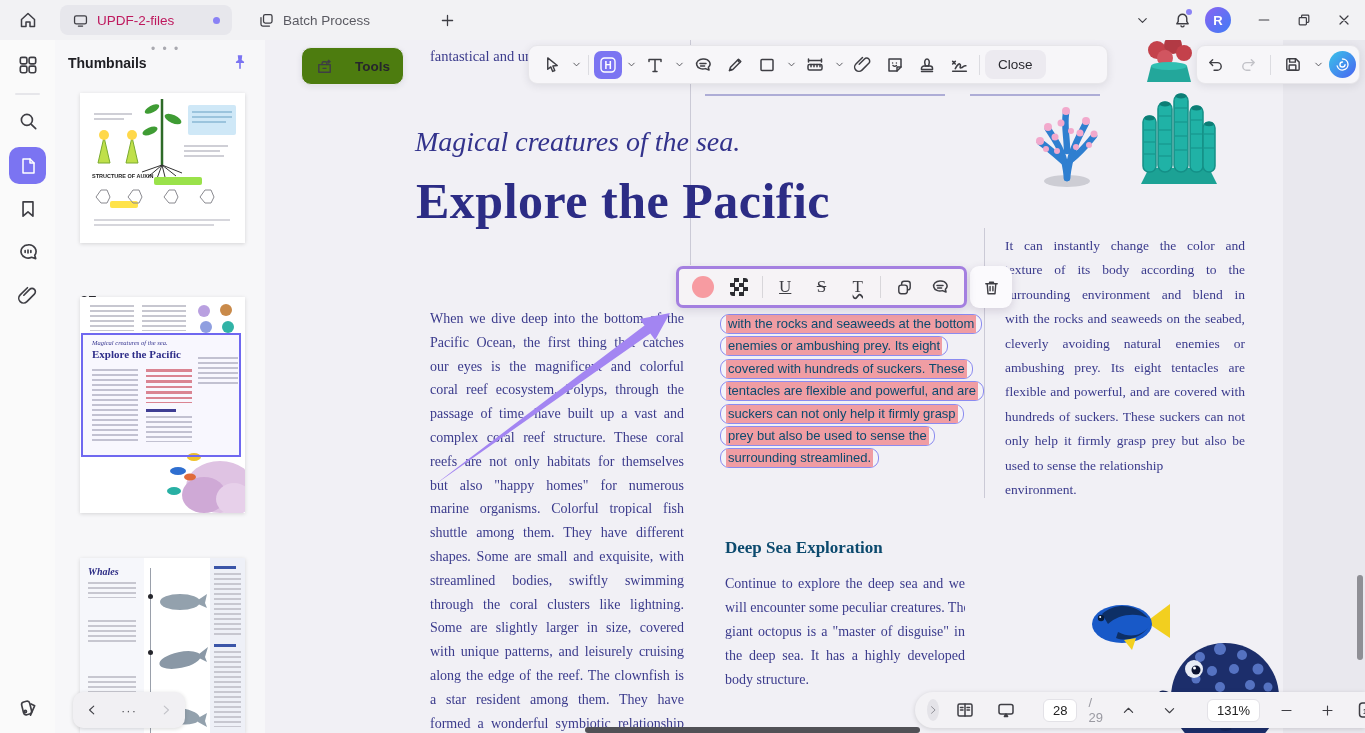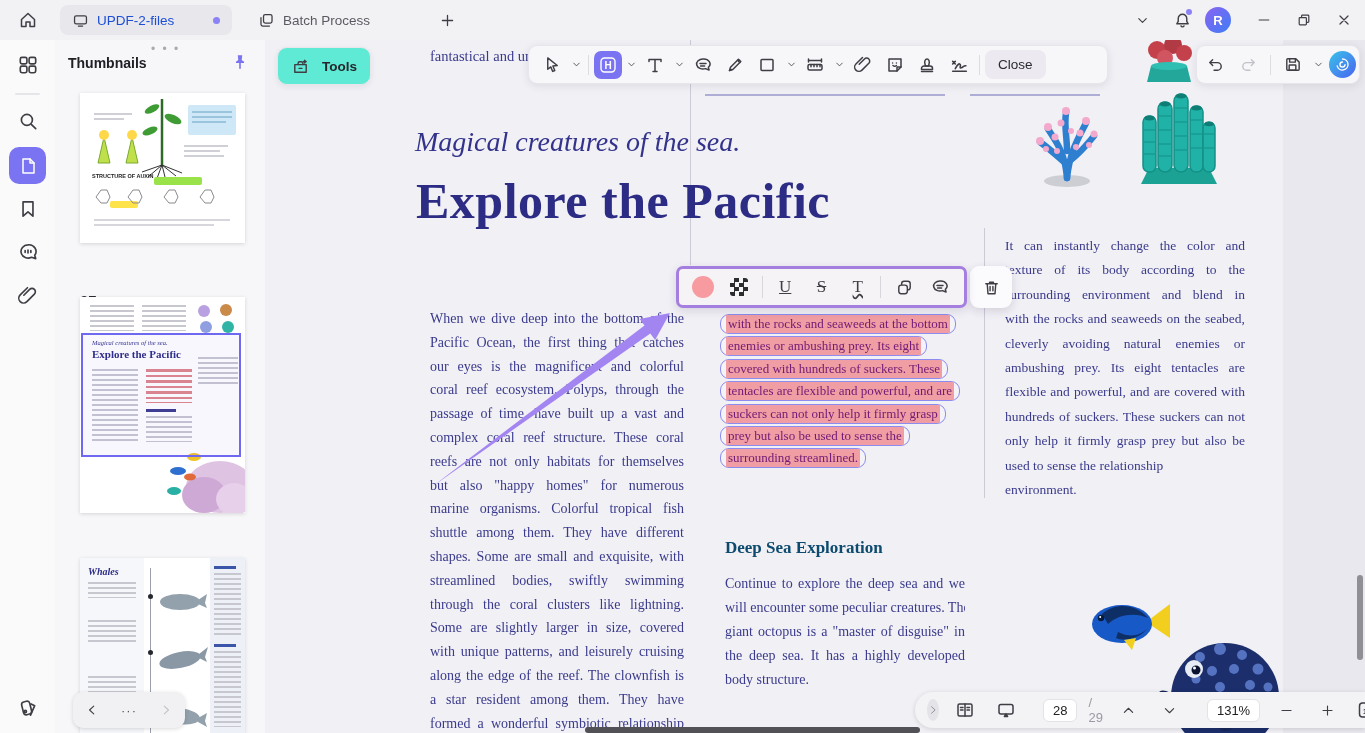--- a/index.html
+++ b/index.html
@@ -6,21 +6,21 @@
   .app{position:relative;width:1365px;height:733px;background:#f2f2f4;font-family:"Liberation Sans",sans-serif;overflow:hidden;}
   .abs{position:absolute;}
   svg.sic{stroke:#3e3e44;fill:none;stroke-width:1.5;stroke-linecap:round;stroke-linejoin:round;display:block;}
   svg.sic.grey{stroke:#c2c2c8;}
   svg.sic.white{stroke:#ffffff;}
 
   
   .titlebar{position:absolute;left:0;top:0;width:1365px;height:40px;background:#f2f2f4;display:flex;align-items:center;border-bottom:1px solid #ebebee;}
   .tb-home{margin-left:16px;width:24px;height:24px;display:flex;align-items:center;justify-content:center;cursor:pointer;}
   .tab{height:30px;border-radius:8px;display:flex;align-items:center;padding:0 12px;gap:8px;font-size:13.5px;color:#5a5a62;}
-  .tab.active{background:#e7e7ec;color:#1d4ed8;width:148px;}
+  .tab.active{background:#e7e7ec;color:#be185d;width:148px;}
   .tab .dot{width:7px;height:7px;border-radius:50%;background:#8a82f5;margin-left:auto;}
   .tb-right{margin-left:auto;display:flex;align-items:center;gap:0;}
   .tb-btn{width:34px;height:34px;display:flex;align-items:center;justify-content:center;cursor:pointer;position:relative;}
   .avatar{width:26px;height:26px;border-radius:50%;background:linear-gradient(135deg,#8a63f2,#3f7df5);color:#fff;font-size:13px;font-weight:bold;display:flex;align-items:center;justify-content:center;}
   .bell-dot{position:absolute;right:7px;top:6px;width:6px;height:6px;border-radius:50%;background:#8a82f5;}
 
   
   .rail{position:absolute;left:0;top:40px;width:55px;height:693px;background:#fafafa;border-right:1px solid #ececf0;}
   .rail-ic{position:absolute;left:17px;width:22px;height:22px;cursor:pointer;}
   .rail-active{position:absolute;left:9px;width:37px;height:37px;border-radius:10px;background:#7b74f2;display:flex;align-items:center;justify-content:center;cursor:pointer;}
@@ -46,30 +46,30 @@
   .jline{font-family:"Liberation Serif",serif;color:#3a3a8c;text-align:justify;text-align-last:justify;white-space:nowrap;overflow:hidden;}
   .lc .jline{font-size:14px;line-height:23.8px;}
   .rc .jline{font-size:13.5px;line-height:24.4px;}
   .sec .jline{font-size:14px;line-height:24px;}
   .rag{text-align-last:left !important;}
   .doc-subtitle{font-family:"Liberation Serif",serif;font-style:italic;font-size:28px;color:#33338c;}
   .doc-title{font-family:"Liberation Serif",serif;font-weight:bold;font-size:50px;color:#2c2c85;letter-spacing:.5px;}
   .sec-head{font-family:"Liberation Serif",serif;font-weight:bold;font-size:17px;color:#0c4a6e;}
 
   .hl-line{display:table;margin-bottom:2.4px;border:1.6px solid #8b8bf0;border-radius:9px;padding:0 5px;background:#f4f3f8;}
-  .hl-line span{display:block;background:#f09da3;font-family:Liberation Serif, serif;font-size:13px;line-height:18px;color:#701a75;padding:0 2px;}
+  .hl-line span{display:block;background:#f09da3;font-family:Liberation Sans, sans-serif;font-size:13px;line-height:18px;color:#0c4a6e;padding:0 2px;}
 
   
   .toolbar{position:absolute;display:flex;align-items:center;background:#f7f6f9;border:1px solid #e7e6ea;border-radius:9px;box-shadow:0 2px 8px rgba(40,40,60,.10);height:39px;box-sizing:border-box;}
   .tbn{width:30px;height:30px;display:flex;align-items:center;justify-content:center;cursor:pointer;flex:0 0 auto;}
   .tbn.narrow{width:14px;}
   .tsep{width:1px;height:20px;background:#dcdce1;margin:0 3px;flex:0 0 auto;}
   .hbtn{width:28px;height:28px;border-radius:7px;background:#7b74f2;display:flex;align-items:center;justify-content:center;cursor:pointer;flex:0 0 auto;}
   .close-btn{background:#eceaf0;border-radius:8px;padding:7px 13px;font-size:13.5px;color:#2a2a30;cursor:pointer;flex:0 0 auto;}
-  .tools-btn{position:absolute;left:12px;top:7px;height:36px;background:#5eead4;border:1px solid #e7e6ea;border-radius:10px;box-shadow:0 2px 6px rgba(40,40,60,.08);display:flex;align-items:center;gap:12px;padding:0 13px;cursor:pointer;}
+  .tools-btn{position:absolute;left:36px;top:7px;height:36px;background:#4d7c0f;border:1px solid #e7e6ea;border-radius:10px;box-shadow:0 2px 6px rgba(40,40,60,.08);display:flex;align-items:center;gap:21px;padding:0 13px;cursor:pointer;}
   .tools-btn .lbl{font-size:13.5px;font-weight:bold;color:#26262c;}
   .ai-btn{width:27px;height:27px;border-radius:50%;background:linear-gradient(135deg,#39c3e8,#4a63f2);display:flex;align-items:center;justify-content:center;cursor:pointer;}
 
   
   .float-tb{position:absolute;left:411px;top:226px;width:291px;height:42px;background:#f6f3f6;border:3px solid #a47fe0;border-radius:7px;box-sizing:border-box;display:flex;align-items:center;gap:9px;padding:0 10px;box-shadow:0 3px 10px rgba(60,40,90,.14);z-index:30;}
   .ftb-sep{width:1px;height:22px;background:#d8d6da;}
   .ftbn{width:28px;height:28px;display:flex;align-items:center;justify-content:center;cursor:pointer;font-family:"Liberation Serif",serif;color:#3e3e44;}
   .trash-box{position:absolute;left:705px;top:226px;width:42px;height:42px;background:#fbfafd;border-radius:9px;box-shadow:0 3px 10px rgba(60,40,90,.16);display:flex;align-items:center;justify-content:center;cursor:pointer;z-index:29;}
   .checker{width:18px;height:18px;border-radius:3px;background:repeating-conic-gradient(#2c2c31 0 25%,#f5f5f5 0 50%) 0 0/9px 9px;}
   .pinkdot{width:22px;height:22px;border-radius:50%;background:#f79ba1;}

